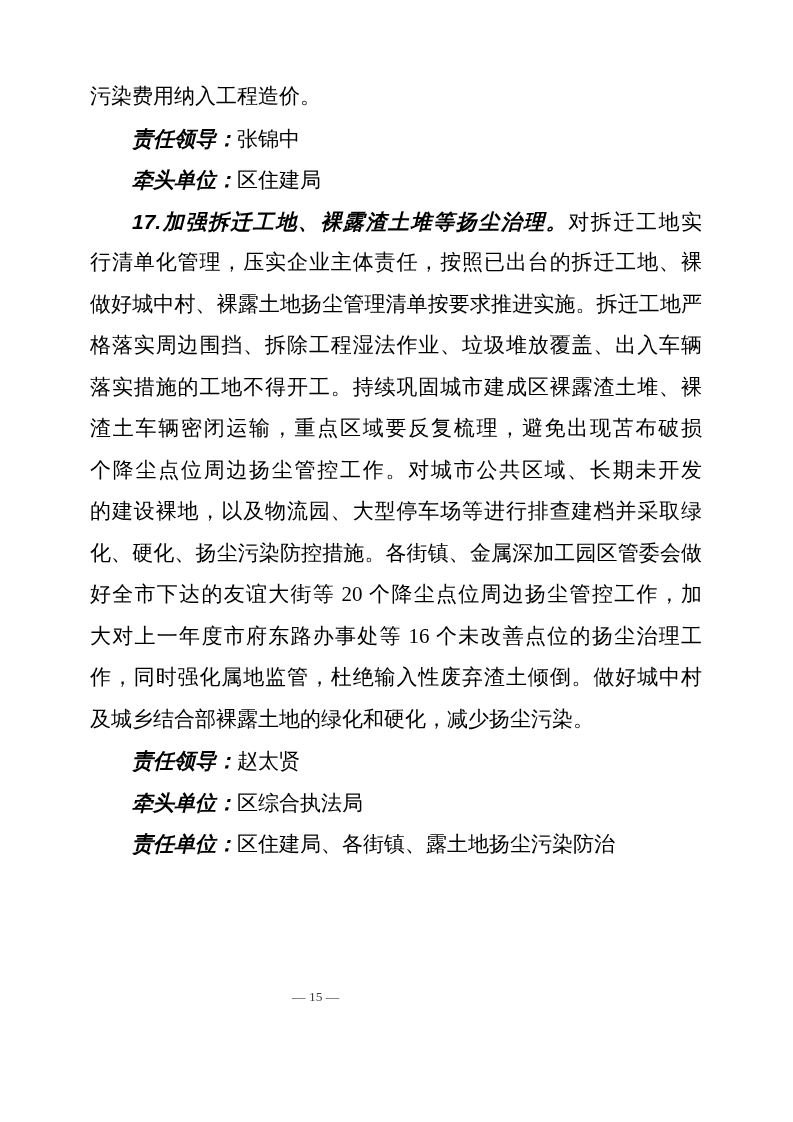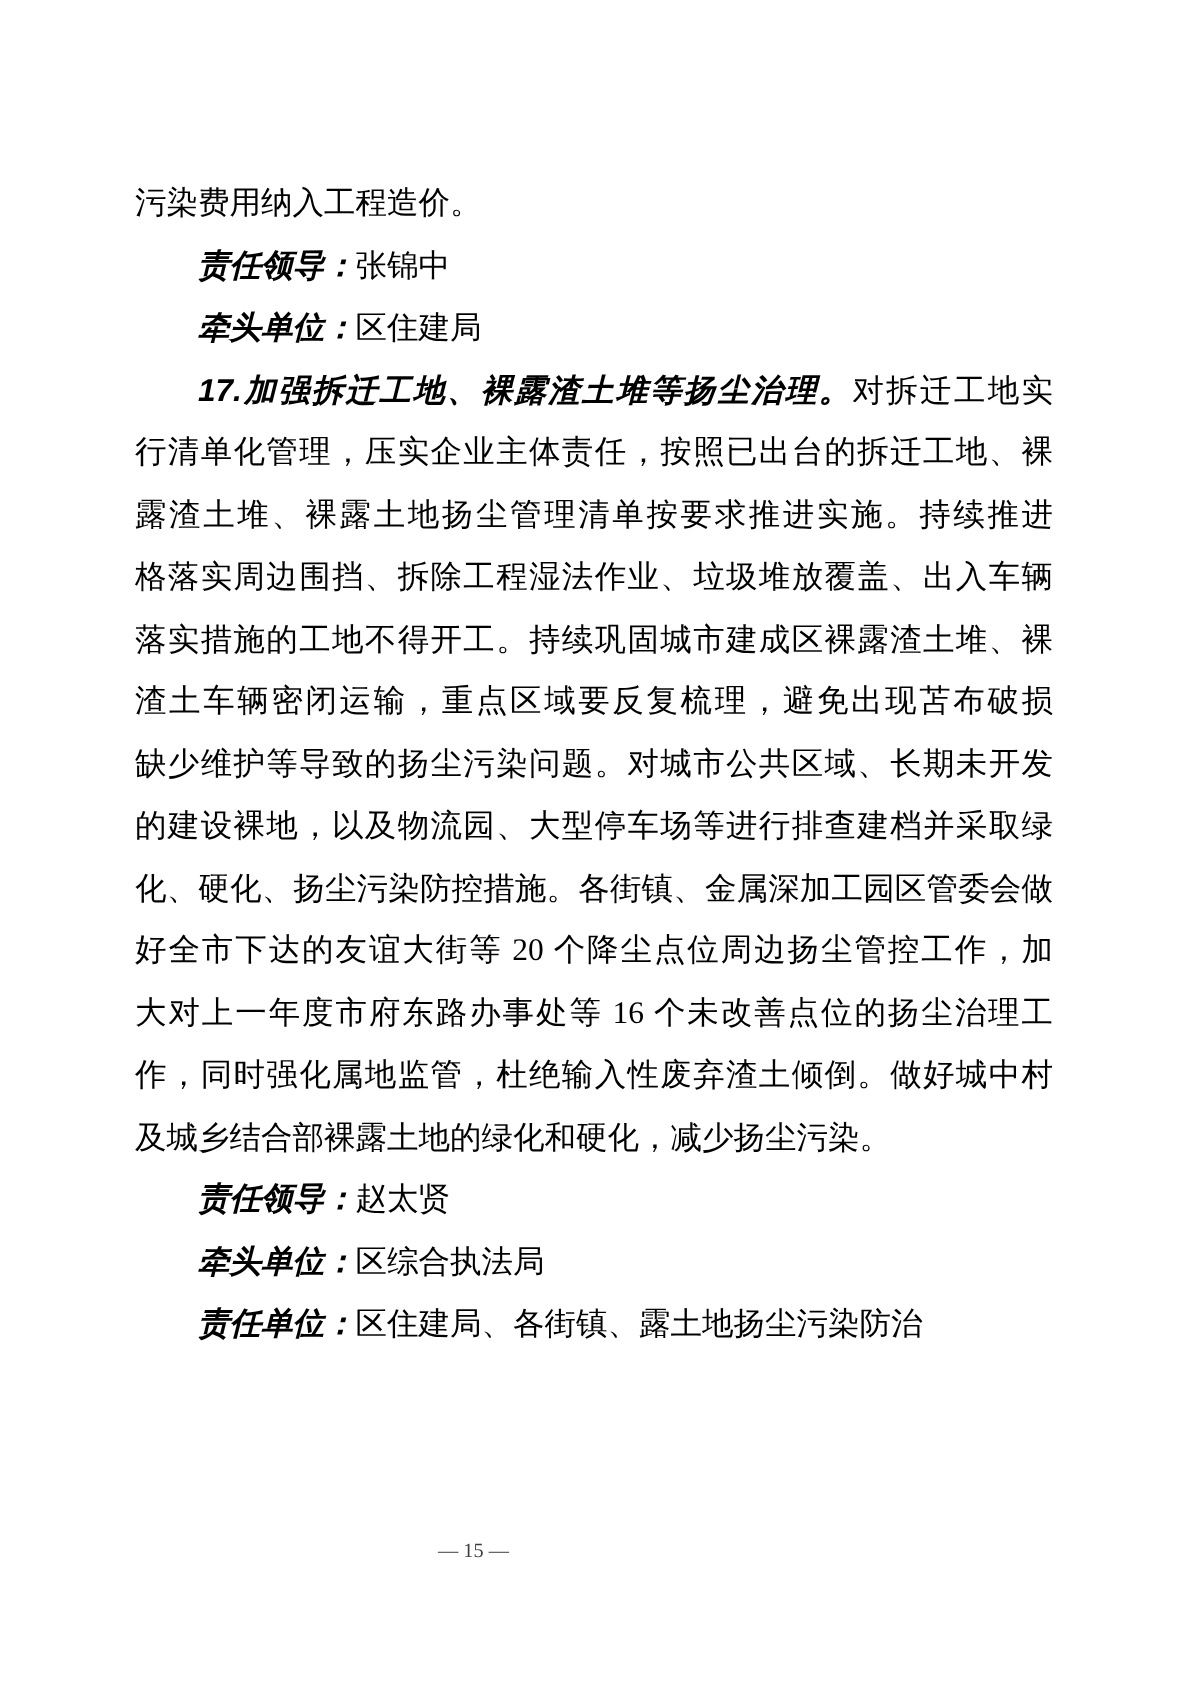--- a/index.html
+++ b/index.html
@@ -6,21 +6,21 @@
     margin: 0;
     padding: 0;
     background: #ffffff;
   }
   .page {
     position: relative;
     width: 793px;
     height: 1122px;
     background: #ffffff;
     box-sizing: border-box;
-    padding: 115px 91px 0 90px;
+    padding: 76px 91px 0 90px;
     color: #000000;
     font-family: "Liberation Serif", "DejaVu Serif", serif;
     overflow: hidden;
   }
   .line {
     font-size: 21px;
     line-height: 41.5px;
     height: 41.5px;
     overflow: hidden;
     white-space: normal;
@@ -34,21 +34,21 @@
     text-indent: 42px;
   }
   .hei {
     font-weight: bold;
     font-family: "Liberation Sans", "DejaVu Sans", sans-serif;
     font-style: italic;
   }
   .pagenum {
     position: absolute;
     left: 292px;
-    top: 1027px;
+    top: 990px;
     font-size: 13.5px;
     line-height: 14px;
     color: #3d3d3d;
     font-family: "Liberation Serif", "DejaVu Serif", serif;
   }
 </style>
 </head>
 <body>
 
 <div class="page">
@@ -56,25 +56,25 @@
   <div class="line">污染费用纳入工程造价。</div>
 
   <div class="line indent"><span class="hei">责任领导：</span><span>张锦中</span></div>
 
   <div class="line indent"><span class="hei">牵头单位：</span><span>区住建局</span></div>
 
 
   <div class="line just indent"><span class="hei">17.加强拆迁工地、裸露渣土堆等扬尘治理。</span><span>对拆迁工地实</span></div>
 
   <div class="line just">行清单化管理，压实企业主体责任，按照已出台的拆迁工地、裸</div>
-  <div class="line just">露渣土堆、裸露土地扬尘管理清单按要求推进实施。持续推进</div>
+  <div class="line just">做好城中村、裸露土地扬尘管理清单按要求推进实施。拆迁工地严</div>
   <div class="line just">格落实周边围挡、拆除工程湿法作业、垃圾堆放覆盖、出入车辆</div>
   <div class="line just">落实措施的工地不得开工。持续巩固城市建成区裸露渣土堆、裸</div>
   <div class="line just">渣土车辆密闭运输，重点区域要反复梳理，避免出现苫布破损</div>
-  <div class="line just">缺少维护等导致的扬尘污染问题。对城市公共区域、长期未开发</div>
+  <div class="line just">个降尘点位周边扬尘管控工作。对城市公共区域、长期未开发</div>
   <div class="line just">的建设裸地，以及物流园、大型停车场等进行排查建档并采取绿</div>
   <div class="line just">化、硬化、扬尘污染防控措施。各街镇、金属深加工园区管委会做</div>
   <div class="line just">好全市下达的友谊大街等 20 个降尘点位周边扬尘管控工作，加</div>
   <div class="line just">大对上一年度市府东路办事处等 16 个未改善点位的扬尘治理工</div>
   <div class="line just">作，同时强化属地监管，杜绝输入性废弃渣土倾倒。做好城中村</div>
   <div class="line">及城乡结合部裸露土地的绿化和硬化，减少扬尘污染。</div>
 
   <div class="line indent"><span class="hei">责任领导：</span><span>赵太贤</span></div>
 
   <div class="line indent"><span class="hei">牵头单位：</span><span>区综合执法局</span></div>

